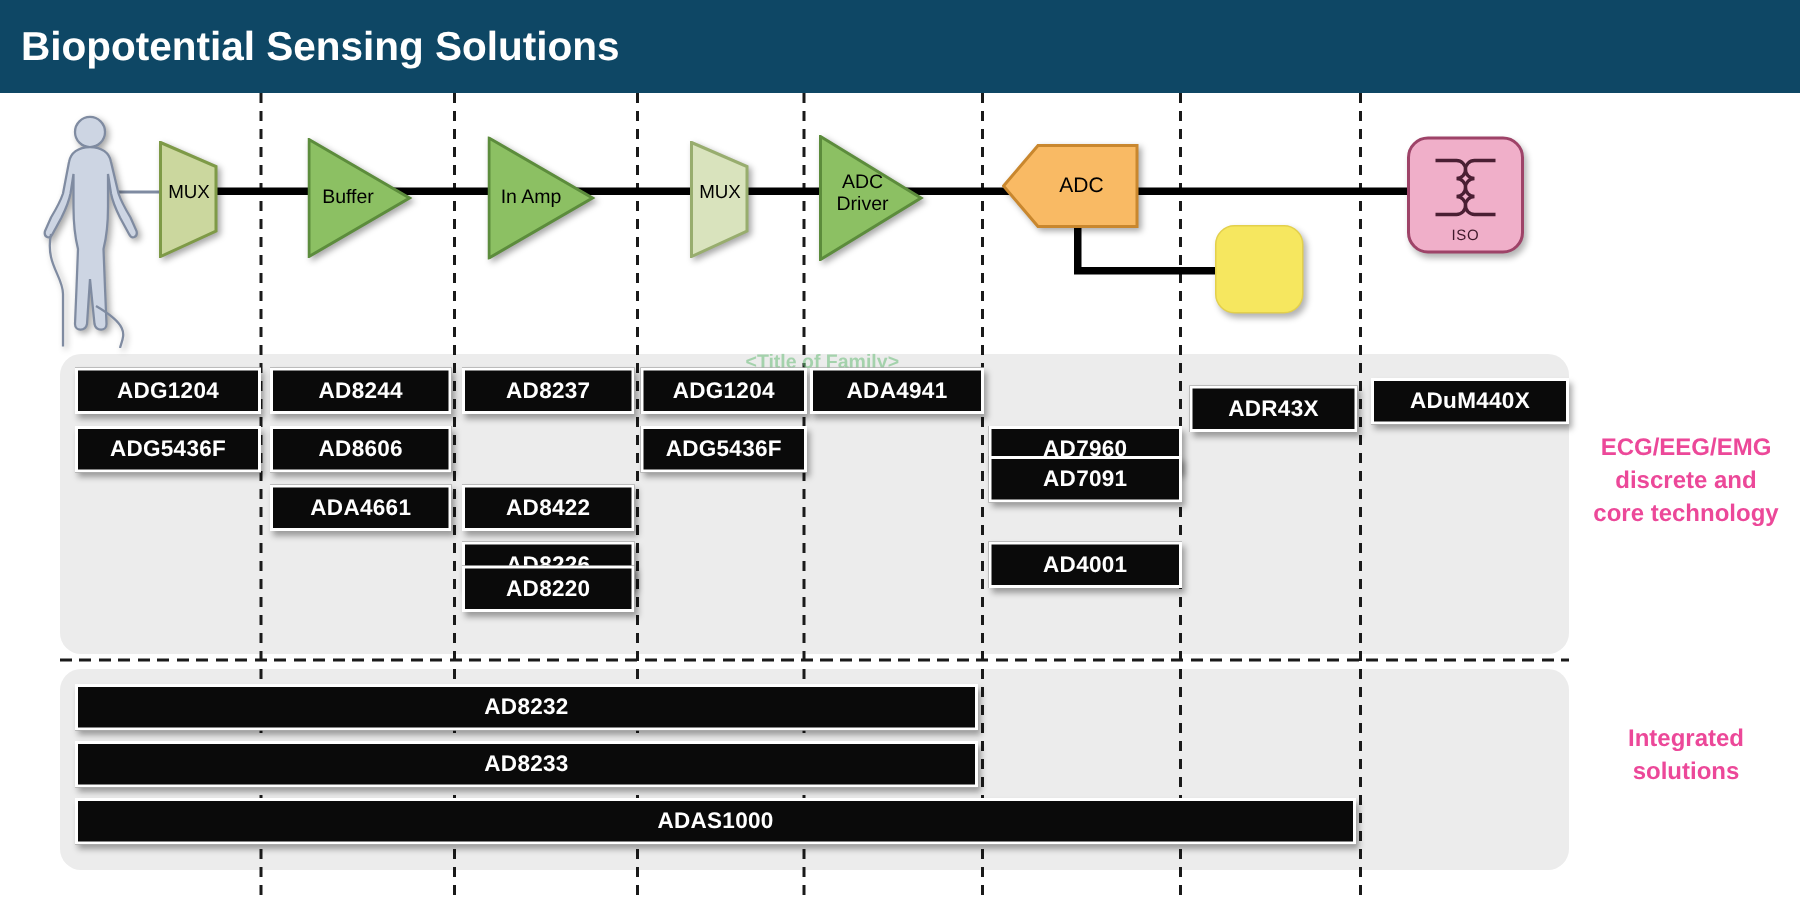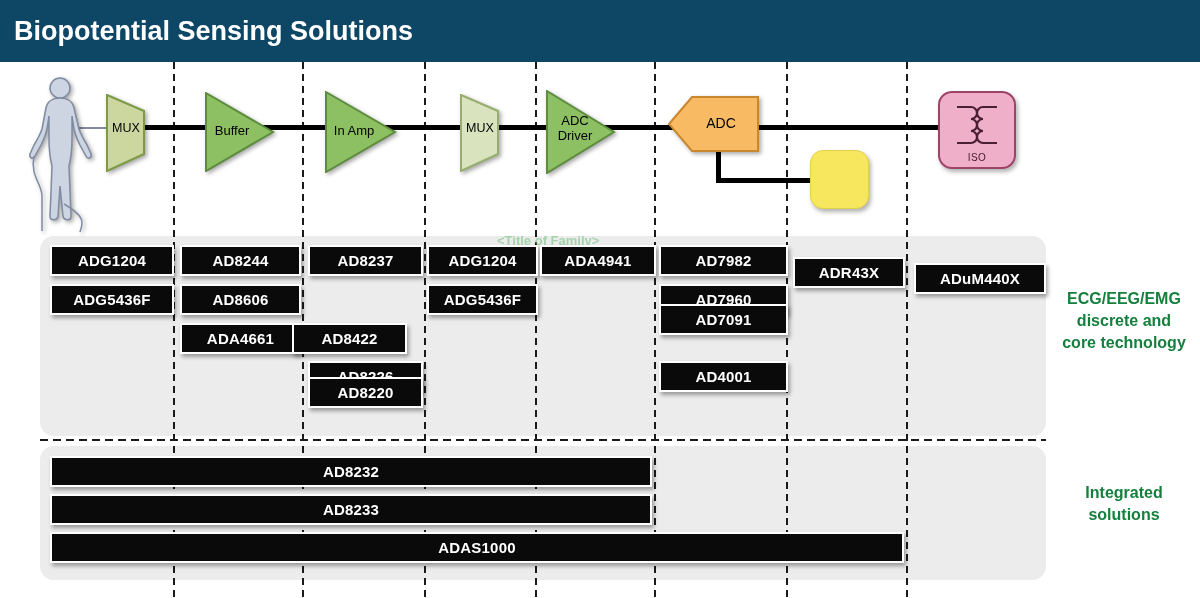--- a/index.html
+++ b/index.html
@@ -30,21 +30,21 @@
   .shape{position:absolute;z-index:4;filter:drop-shadow(2px 2.5px 2px rgba(0,0,0,0.35));}
   .shape-label{position:absolute;z-index:5;color:#000000;text-align:center;font-size:13px;}
   .rbox{position:absolute;z-index:4;}
   .ybox{left:810px;top:150px;width:57px;height:57px;background:#F6E75F;border:1px solid #E3D04C;
     border-radius:13px;box-shadow:2px 3px 4px rgba(0,0,0,0.3);}
   .pbox{left:938px;top:91px;width:78px;height:78px;background:#F0AFC9;border:2px solid #9E4368;
     border-radius:14px;box-shadow:2px 3px 4px rgba(0,0,0,0.3);box-sizing:border-box;}
   .iso-label{position:absolute;left:0;bottom:4px;width:100%;text-align:center;
     font-size:10px;color:#40192B;letter-spacing:0.5px;}
   
-  .caption{position:absolute;left:1048px;width:152px;text-align:center;color:#15803d;
+  .caption{position:absolute;left:1048px;width:152px;text-align:center;color:#ec4899;
     font-weight:bold;font-size:16px;line-height:22px;white-space:pre-line;z-index:3;}
   .watermark{position:absolute;left:497px;top:233px;z-index:2;font-size:13px;font-weight:bold;
     color:rgba(105,190,120,0.55);white-space:nowrap;}
   .pre{white-space:pre-line;}
 </style>
 </head>
 <body>
 
 <div id="stage">
 
@@ -124,37 +124,36 @@
   </div>
 
   <div class="chip" style="left:50px;top:245px;width:120px">ADG1204</div>
   <div class="chip" style="left:50px;top:284px;width:120px">ADG5436F</div>
 
   <div class="chip" style="left:180px;top:245px;width:117px">AD8244</div>
   <div class="chip" style="left:180px;top:284px;width:117px">AD8606</div>
   <div class="chip" style="left:180px;top:323px;width:117px">ADA4661</div>
 
   <div class="chip" style="left:308px;top:245px;width:111px">AD8237</div>
-  <div class="chip" style="left:292px;top:323px;width:111px">AD8422</div>
+  <div class="chip" style="left:308px;top:323px;width:111px">AD8422</div>
   <div class="chip" style="left:308px;top:361px;width:111px">AD8226</div>
   <div class="chip" style="left:308px;top:377px;width:111px">AD8220</div>
 
   <div class="chip" style="left:427px;top:245px;width:107px">ADG1204</div>
   <div class="chip" style="left:427px;top:284px;width:107px">ADG5436F</div>
 
   <div class="chip" style="left:540px;top:245px;width:112px">ADA4941</div>
 
-  <div class="chip" style="left:659px;top:245px;width:125px">AD7982</div>
   <div class="chip" style="left:659px;top:284px;width:125px">AD7960</div>
   <div class="chip" style="left:659px;top:304px;width:125px">AD7091</div>
   <div class="chip" style="left:659px;top:361px;width:125px">AD4001</div>
 
   <div class="chip" style="left:793px;top:257px;width:108px">ADR43X</div>
 
-  <div class="chip" style="left:914px;top:263px;width:128px">ADuM440X</div>
+  <div class="chip" style="left:914px;top:252px;width:128px">ADuM440X</div>
 
   <div class="chip" style="left:50px;top:456px;width:598px">AD8232</div>
   <div class="chip" style="left:50px;top:494px;width:598px">AD8233</div>
   <div class="chip" style="left:50px;top:532px;width:850px">ADAS1000</div>
 
   <div class="caption" style="top:288px">ECG/EEG/EMG
 discrete and
 core technology</div>
   <div class="caption" style="top:482px">Integrated
 solutions</div>

